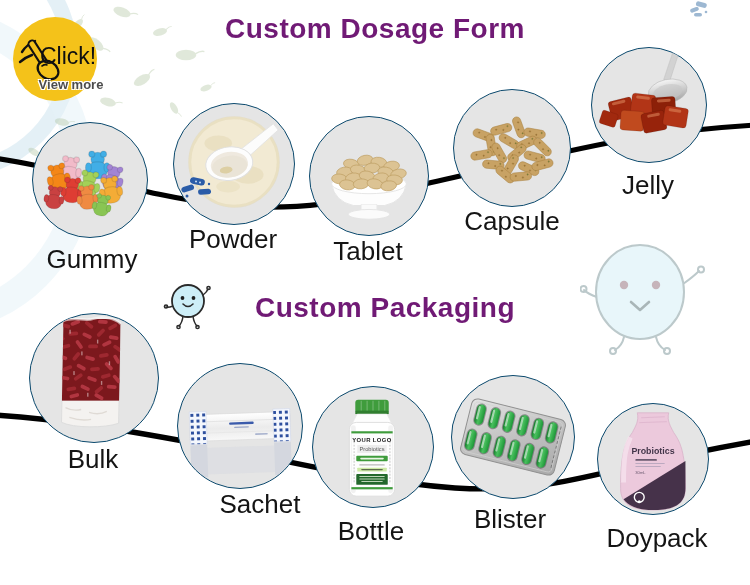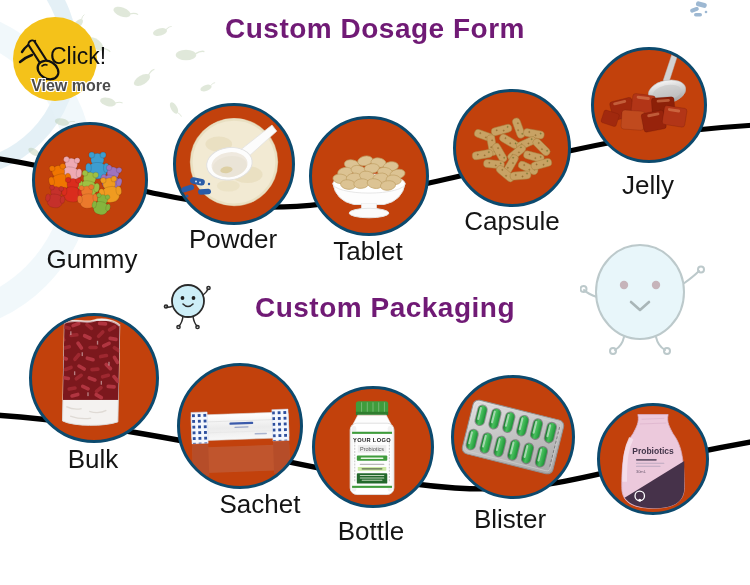--- a/index.html
+++ b/index.html
@@ -4,32 +4,32 @@
 <style>
   html,body{margin:0;padding:0;background:#fff;}
   #canvas{position:relative;width:750px;height:585px;background:#ffffff;overflow:hidden;
           font-family:"Liberation Sans",sans-serif;}
   svg text{font-family:"Liberation Sans",sans-serif;}
   .layer{position:absolute;left:0;top:0;}
   
   .section-title{position:absolute;transform:translateX(-50%);font-weight:bold;
                  font-size:28px;color:#701a75;letter-spacing:.5px;white-space:nowrap;z-index:5;}
   
-  .photo-circle{position:absolute;border-radius:50%;background:#c2410c;border:3px solid #0c4a6e;
+  .photo-circle{position:absolute;border-radius:50%;background:#e5e5e5;border:1px solid #0c4a6e;
                 box-sizing:border-box;overflow:hidden;z-index:3;}
   .photo-circle svg{display:block;width:100%;height:100%;}
   
   .item-label{position:absolute;transform:translateX(-50%);font-size:26px;color:#141414;
               white-space:nowrap;z-index:5;}
   
   #click-badge{position:absolute;left:13px;top:17px;width:84px;height:84px;border-radius:50%;
                background:#f4c21a;z-index:6;cursor:pointer;}
-  #click-badge .click-text{position:absolute;left:27px;top:26px;font-size:23px;color:#101010;margin-left:10px;}
+  #click-badge .click-text{position:absolute;left:27px;top:26px;font-size:23px;color:#101010;}
   #click-badge svg{position:absolute;left:2px;top:16px;}
-  #view-more{position:absolute;left:71px;top:77px;transform:translateX(-50%);font-size:16px;
+  #view-more{position:absolute;left:71px;top:77px;transform:translateX(-50%);font-size:13px;
              font-weight:bold;color:#4c4c4c;z-index:7;white-space:nowrap;
              text-shadow:-1px -1px 0 #fff,1px -1px 0 #fff,-1px 1px 0 #fff,1px 1px 0 #fff;text-align:right;}
   .mascot{position:absolute;z-index:4;}
   .doodle{position:absolute;z-index:5;}
 </style>
 </head>
 <body>
 
 <div id="canvas">
 
@@ -480,14 +480,15 @@
       <text x="38" y="71" font-size="4.2" fill="#6b5a70">30mL</text>
       <circle cx="42" cy="95" r="5" fill="none" stroke="#ffffff" stroke-width="1.4"></circle>
       <circle cx="42" cy="99.5" r="1.6" fill="#ffffff"></circle>
     </svg>
   </div>
 
   <div class="item-label" style="left:93px;top:444px;">Bulk</div>
   <div class="item-label" style="left:240px;top:489px;margin-left:20px;">Sachet</div>
   <div class="item-label" style="left:371px;top:516px;">Bottle</div>
   <div class="item-label" style="left:510px;top:504px;">Blister</div>
+  <div class="item-label" style="left:657px;top:523px;">Doypack</div>
 
 </div>
 
 </body></html>

